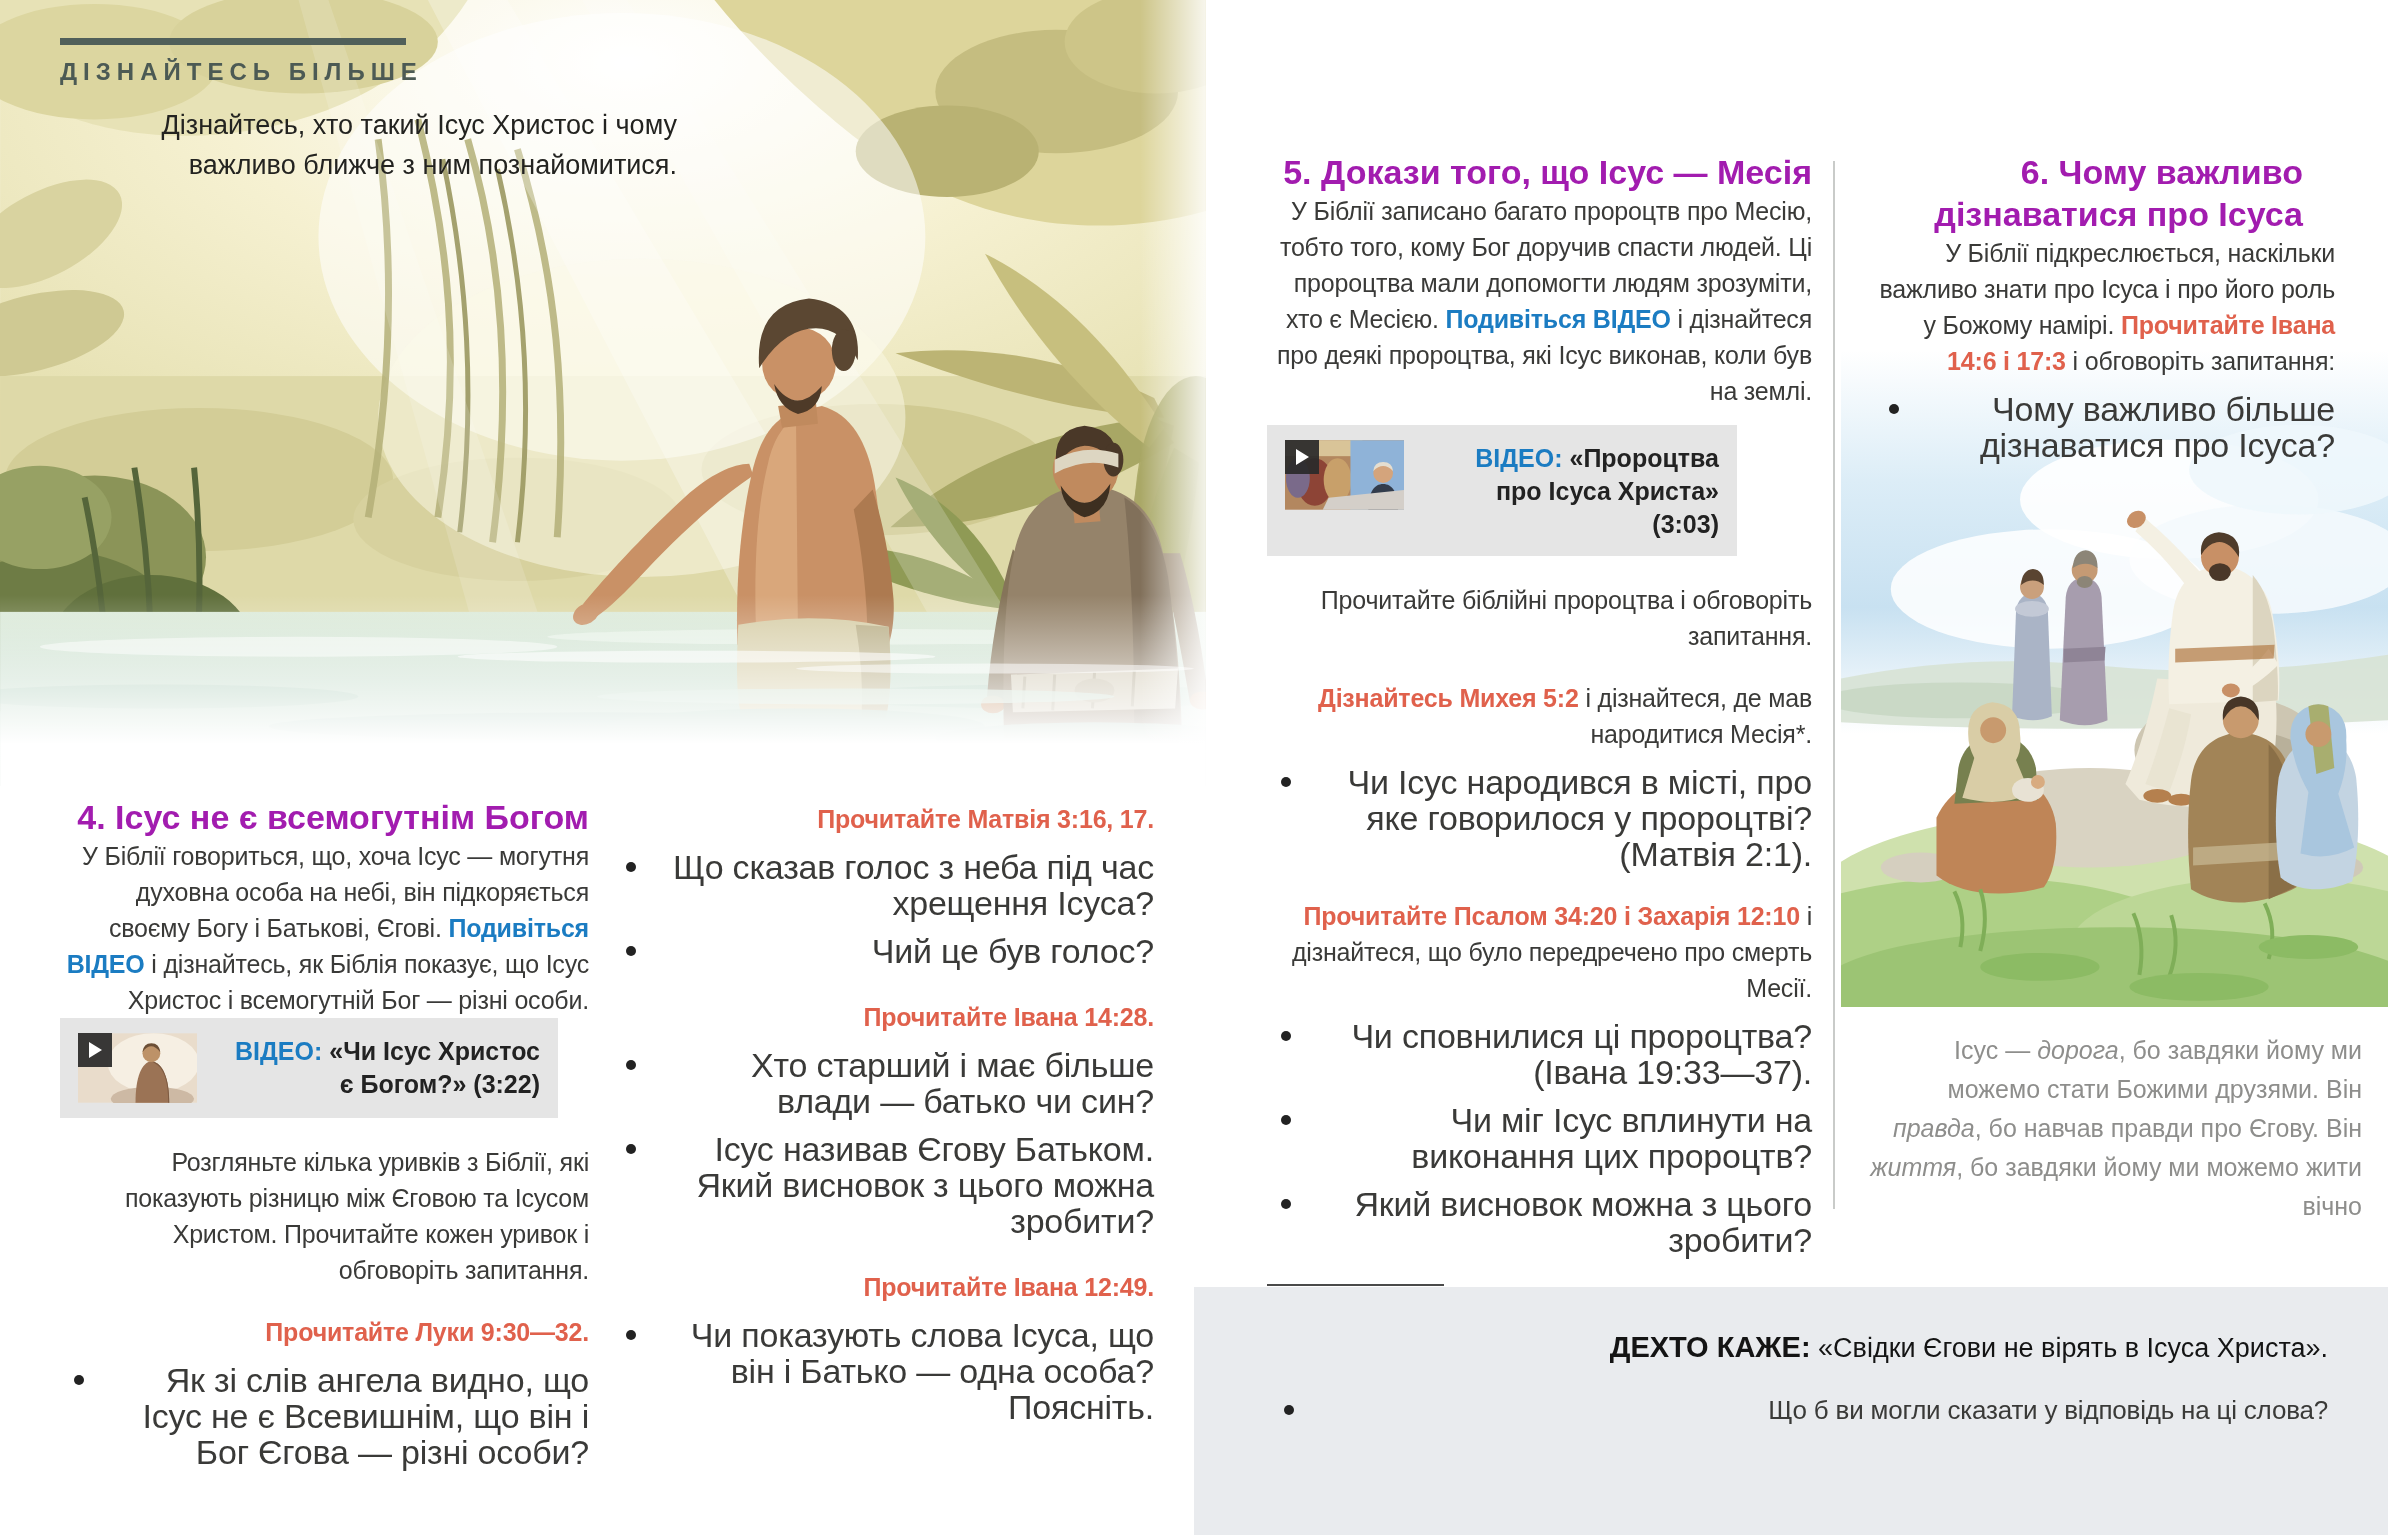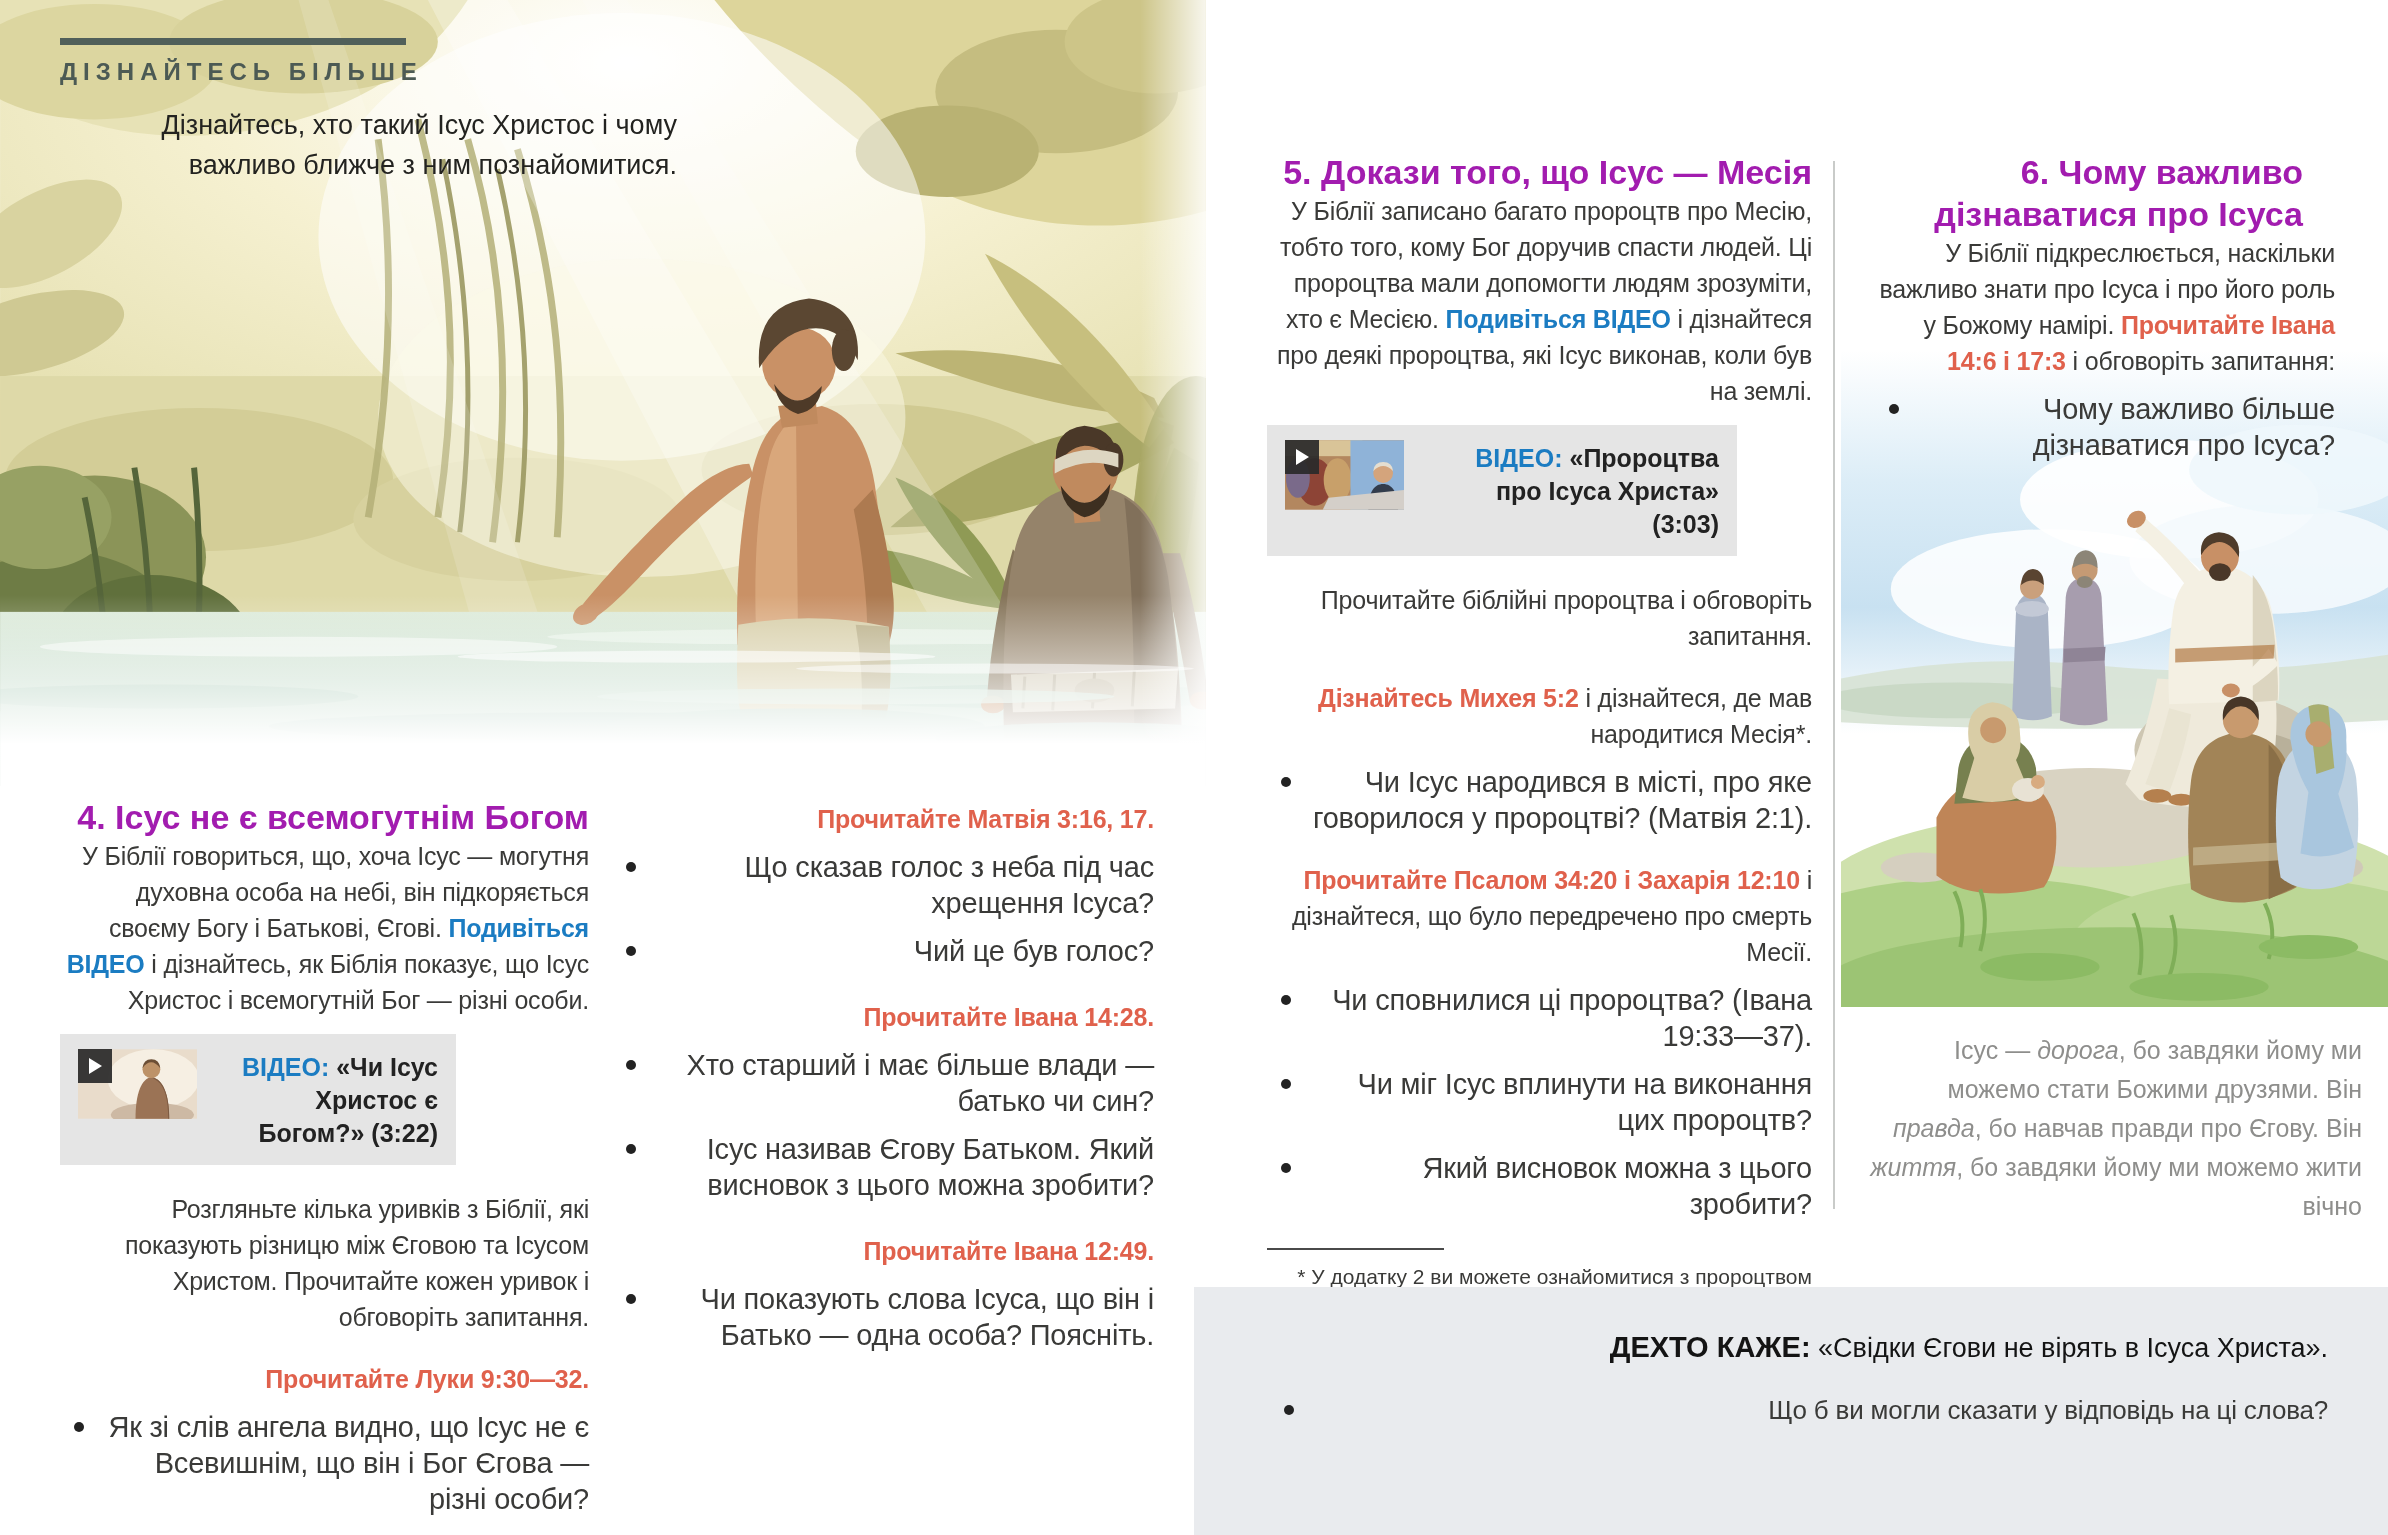--- a/index.html
+++ b/index.html
@@ -12,34 +12,34 @@
   .rule{left:60px;top:38px;width:346px;height:7px;background:#51605a;}
   .page-title{left:60px;top:58px;font-size:24px;font-weight:bold;letter-spacing:6px;color:#4c5a54;}
   .intro{left:60px;top:105px;width:617px;font-size:27px;line-height:40px;color:#232320;}
 
   
   .h-orange{margin:0;font-size:34px;line-height:42px;font-weight:bold;color:#a21caf;}
   .body-p{margin:0;font-size:25px;line-height:36px;letter-spacing:-0.2px;color:#3a3a38;}
   .ref{color:#e0614c;font-weight:bold;}
   .vlink{color:#1b7cc2;font-weight:bold;cursor:pointer;}
   ul.blist{list-style:none;margin:0;padding:0;}
-  ul.blist li{position:relative;padding-left:44px;margin-top:12px;font-size:29px;line-height:36px;letter-spacing:-0.2px;color:#3a3a38;}
+  ul.blist li{position:relative;padding-left:44px;margin-top:12px;font-size:34px;line-height:36px;letter-spacing:-0.2px;color:#3a3a38;}
   .dot{position:absolute;left:14px;top:13px;width:10px;height:10px;border-radius:50%;background:#222;}
 
   
   #col1{left:60px;top:796px;width:529px;}
   #col2{left:612px;top:801px;width:542px;}
   #col5{left:1267px;top:151px;width:545px;}
   #col6{left:1875px;top:151px;width:460px;}
   #col6 .h-orange{width:428px;}
   .mt14{margin-top:14px;} .mt22{} .mt26{margin-top:26px;} .mt30{margin-top:30px;}
 
   
   .video-box{display:flex;align-items:flex-start;gap:24px;background:#e5e5e5;padding:15px 18px;box-sizing:border-box;cursor:pointer;}
-  .vb1{width:396px;margin-top:16px;}
+  .vb1{width:498px;}
   .vb2{width:470px;margin-top:16px;}
   .thumb{position:relative;width:119px;height:70px;flex:0 0 auto;overflow:hidden;}
   .play{position:absolute;left:0;top:0;width:34px;height:34px;background:rgba(42,42,42,.93);
         display:flex;align-items:center;justify-content:center;}
   .play i{display:block;width:0;height:0;border-top:8px solid transparent;border-bottom:8px solid transparent;border-left:13px solid #ffffff;}
   .vb-text{font-size:25px;line-height:33px;font-weight:bold;color:#222;padding-top:2px;}
   .vb-label{color:#1b7cc2;}
 
   
   .fn-rule{width:177px;height:2px;background:#4a4a4a;margin:26px 0 12px 0;}

